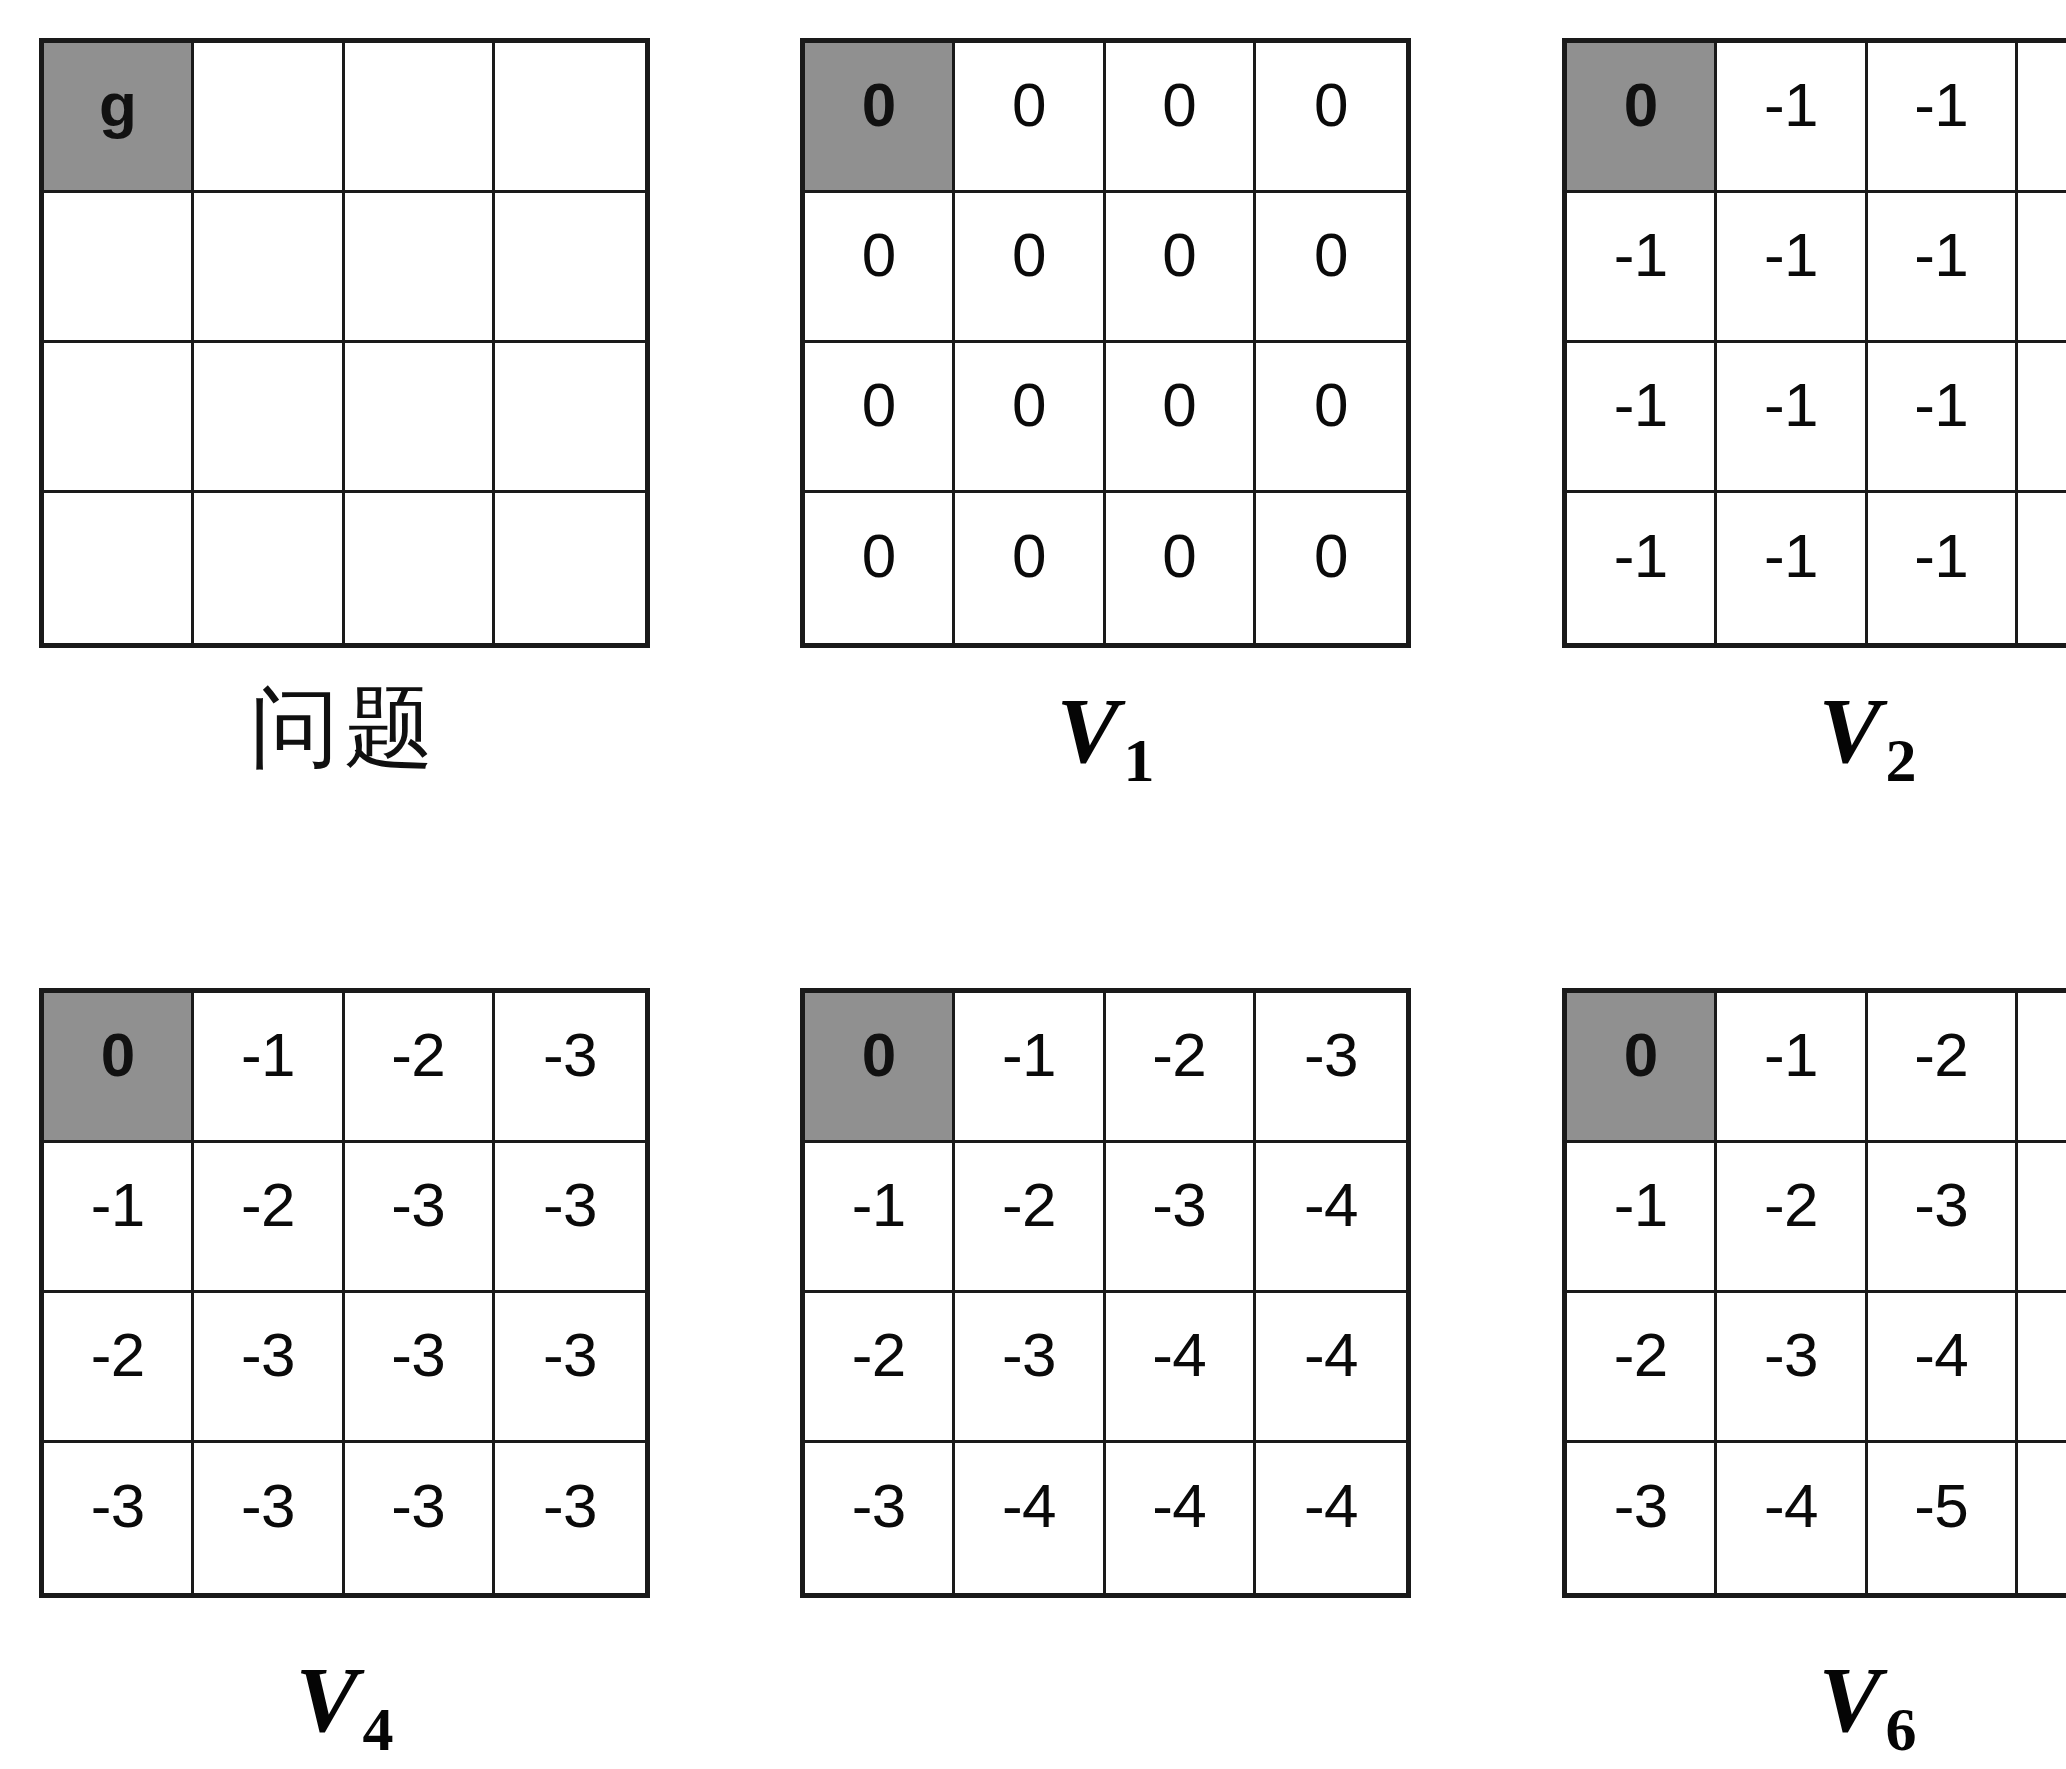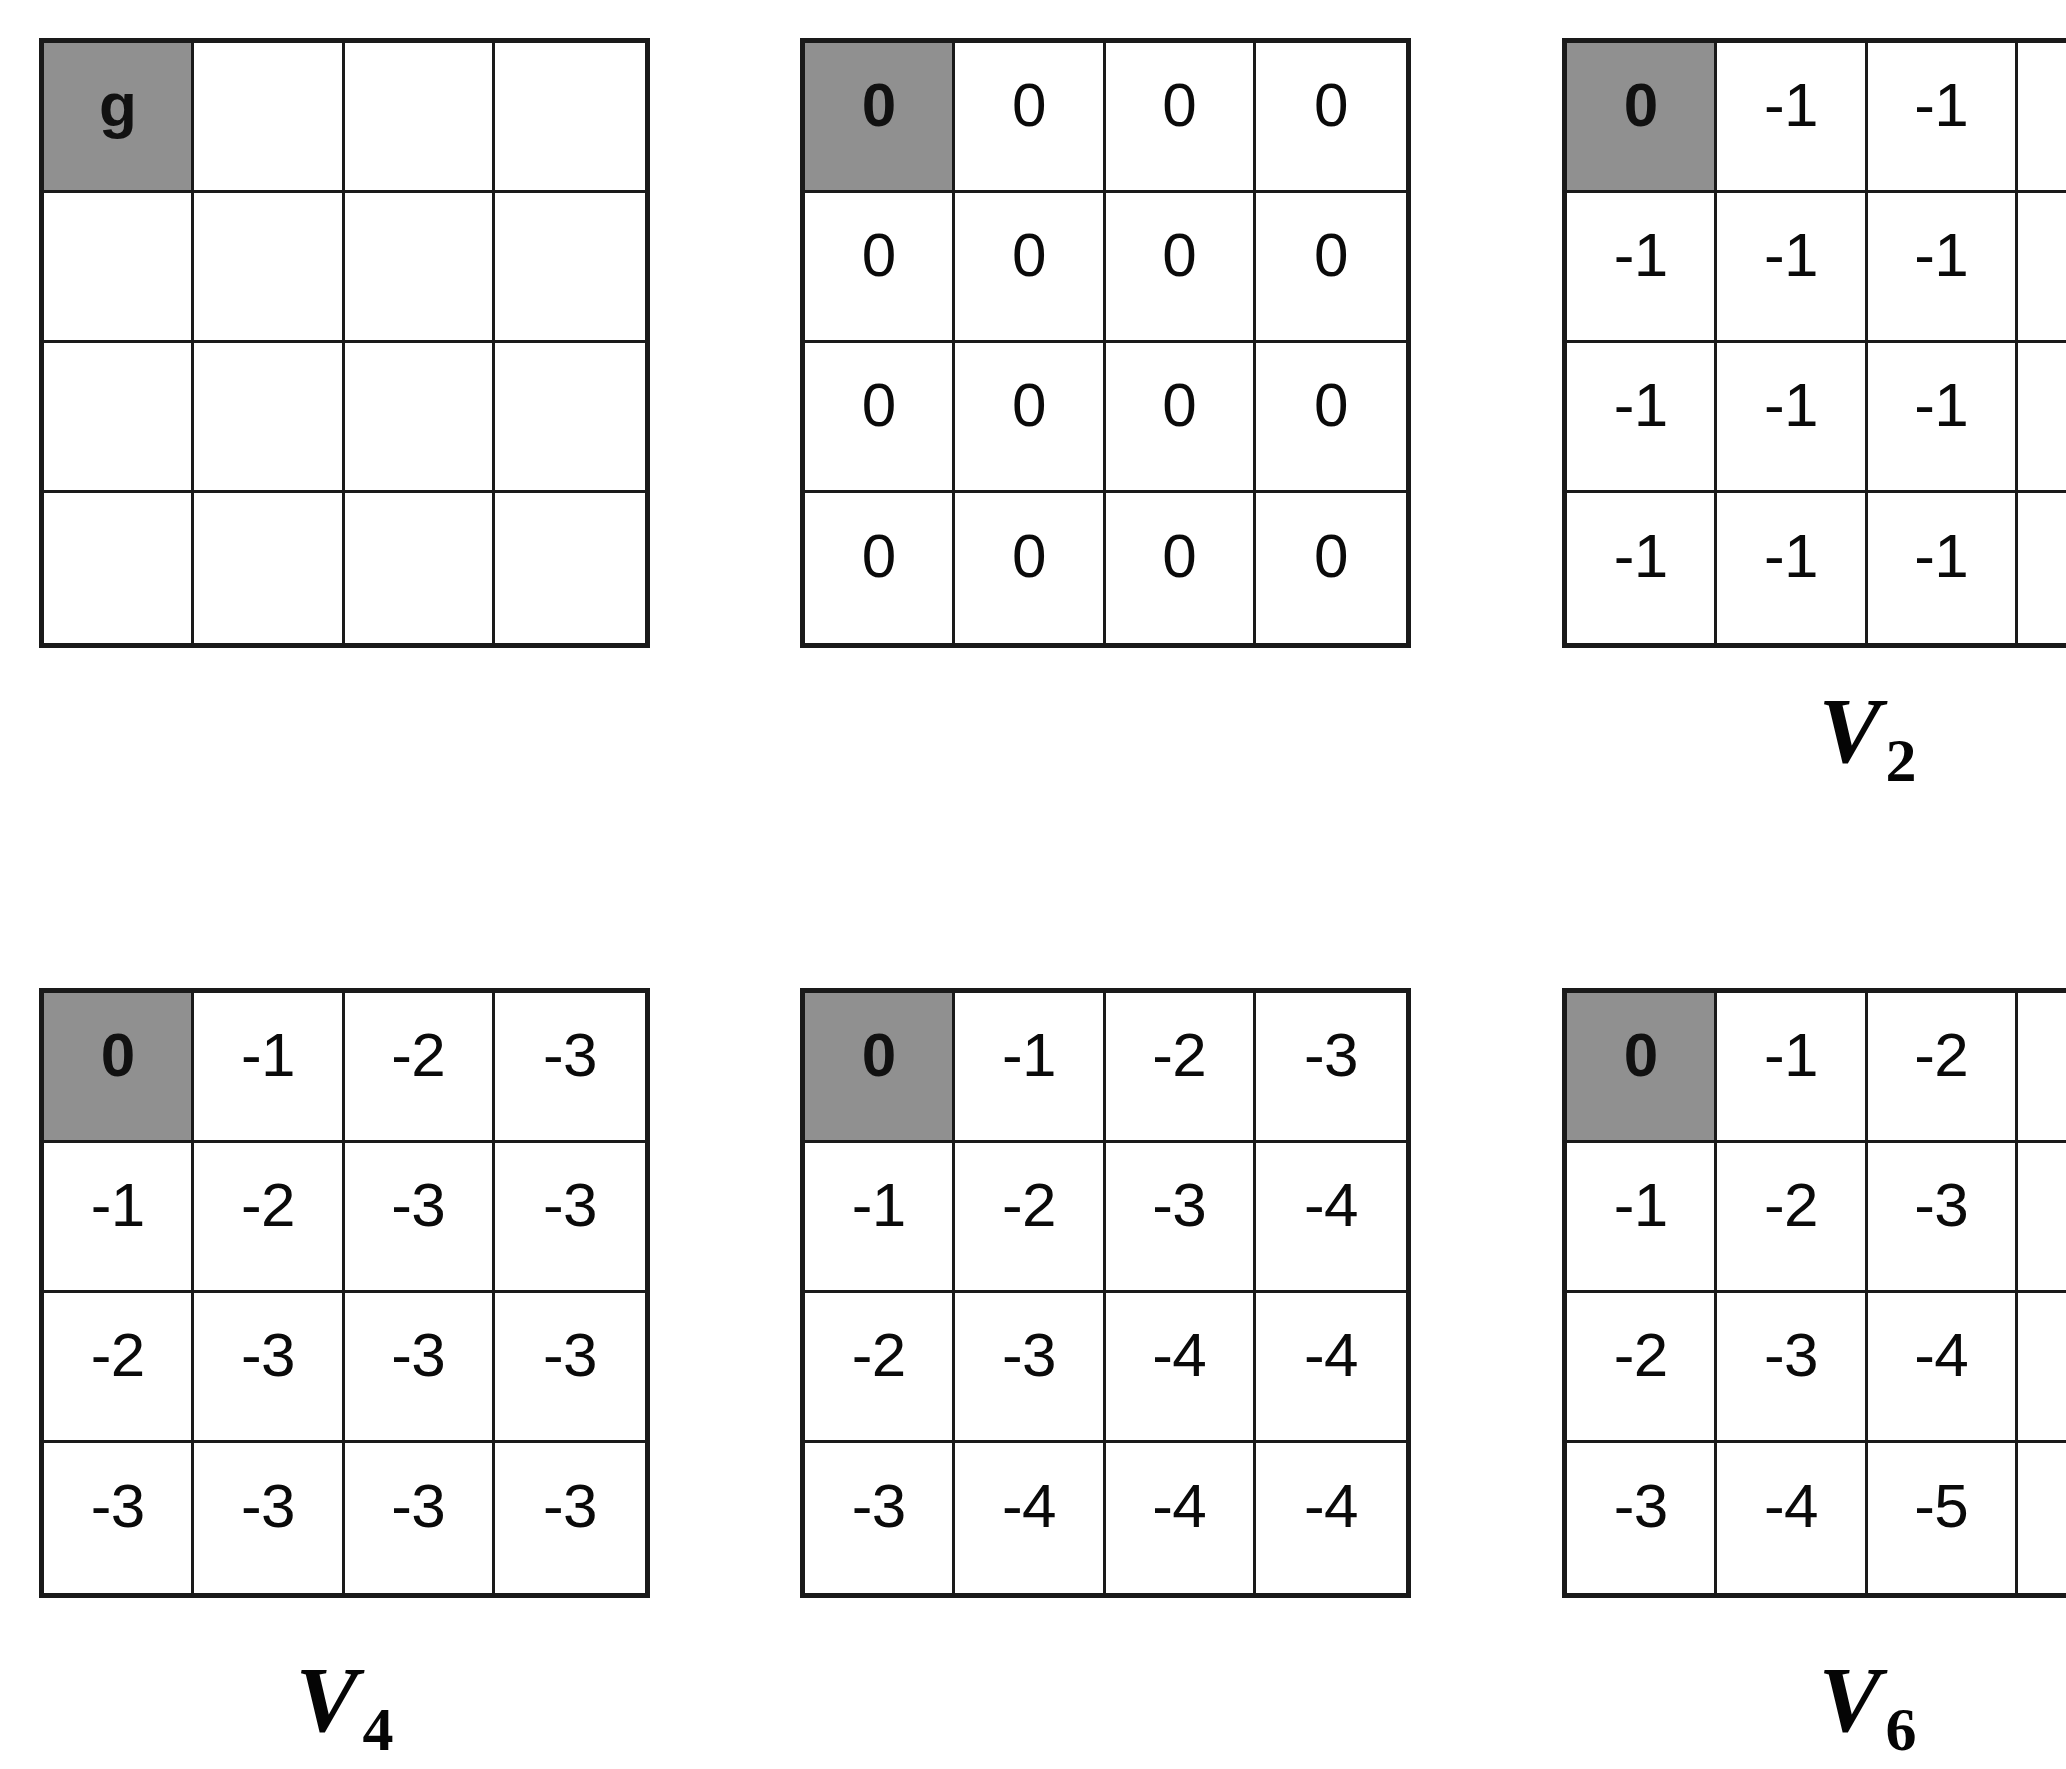--- a/index.html
+++ b/index.html
@@ -146,20 +146,21 @@
         <div class="cell col4"></div>
         <div class="cell"></div>
         <div class="cell"></div>
         <div class="cell"></div>
         <div class="cell col4"></div>
         <div class="cell row4"></div>
         <div class="cell row4"></div>
         <div class="cell row4"></div>
         <div class="cell col4 row4"></div>
       </div>
+      <div class="caption"><span class="cjk">问题</span></div>
     </div>
     <div class="panel r1 c2">
       <div class="grid">
         <div class="cell shaded">
           <span class="val">0</span>
         </div>
         <div class="cell">
           <span class="val">0</span>
         </div>
         <div class="cell">
@@ -198,20 +199,21 @@
         <div class="cell row4">
           <span class="val">0</span>
         </div>
         <div class="cell row4">
           <span class="val">0</span>
         </div>
         <div class="cell col4 row4">
           <span class="val">0</span>
         </div>
       </div>
+      <div class="caption"><span class="vsym">V</span><span class="vsub">1</span></div>
     </div>
     <div class="panel r1 c3">
       <div class="grid">
         <div class="cell shaded">
           <span class="val">0</span>
         </div>
         <div class="cell">
           <span class="val">-1</span>
         </div>
         <div class="cell">

